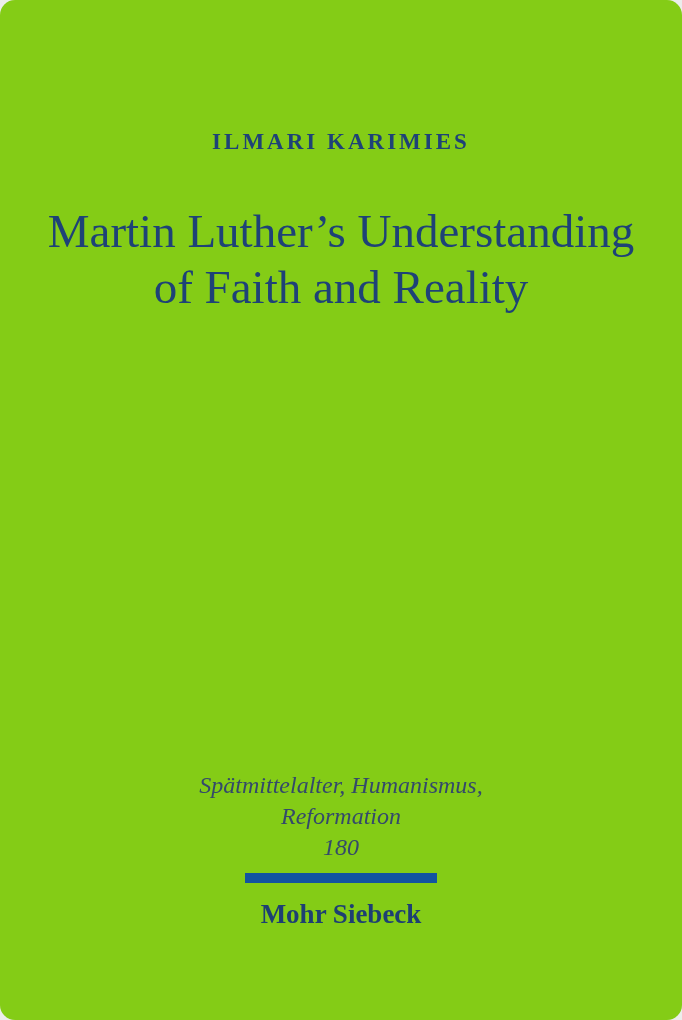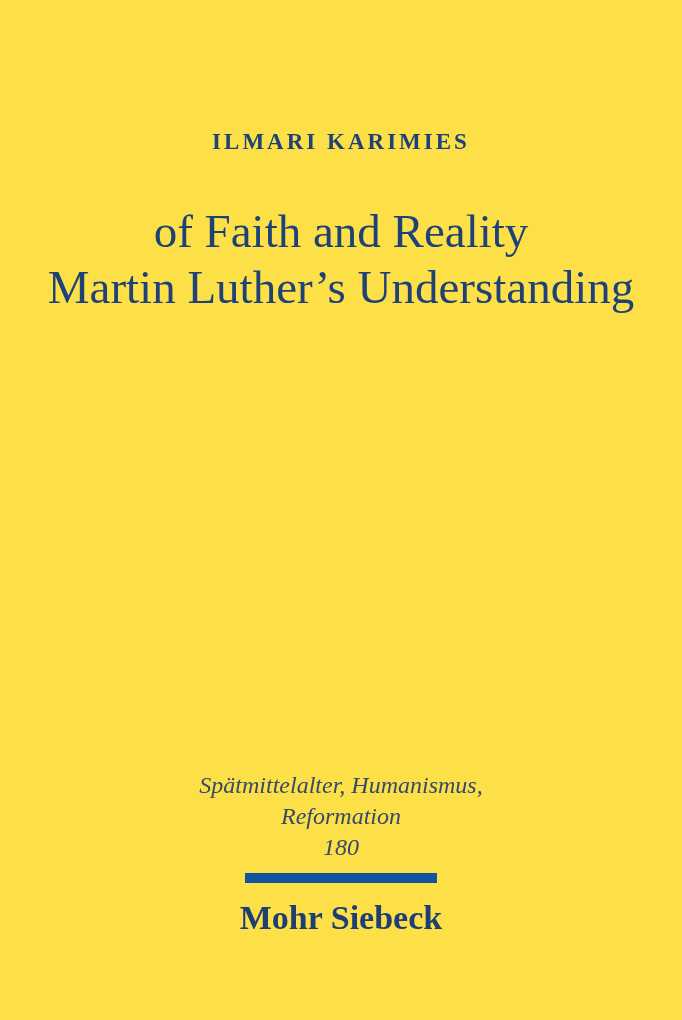--- a/index.html
+++ b/index.html
@@ -4,24 +4,25 @@
 <style>
   html, body {
     margin: 0;
     padding: 0;
     background: #ecedec;
   }
   .cover {
     position: relative;
     width: 682px;
     height: 1020px;
-    background: #fde047;
+    background: #84cc16;
     overflow: hidden;
     font-family: "Liberation Serif", serif;
     margin: 0 auto;
+    border-radius: 15px;
   }
   .author {
     position: absolute;
     top: 129px;
     left: 0;
     width: 100%;
     text-align: center;
     font-size: 23px;
     font-weight: 700;
     letter-spacing: 3px;
@@ -61,35 +62,35 @@
     width: 192px;
     height: 10px;
     background: #1254a0;
   }
   .publisher {
     position: absolute;
     top: 899px;
     left: 0;
     width: 100%;
     text-align: center;
-    font-size: 34px;
+    font-size: 27px;
     font-weight: 700;
     color: #1d3f73;
   }
 </style>
 </head>
 <body>
 
 <div class="cover">
 
   <div class="author">ILMARI KARIMIES</div>
 
   <h1 class="title">
+    <span class="title-line">Martin Luther’s Understanding</span>
     <span class="title-line">of Faith and Reality</span>
-    <span class="title-line">Martin Luther’s Understanding</span>
   </h1>
 
   <div class="series">
     <div class="series-line">Spätmittelalter, Humanismus,</div>
     <div class="series-line">Reformation</div>
     <div class="series-volume">180</div>
   </div>
 
   <div class="rule"></div>
 

